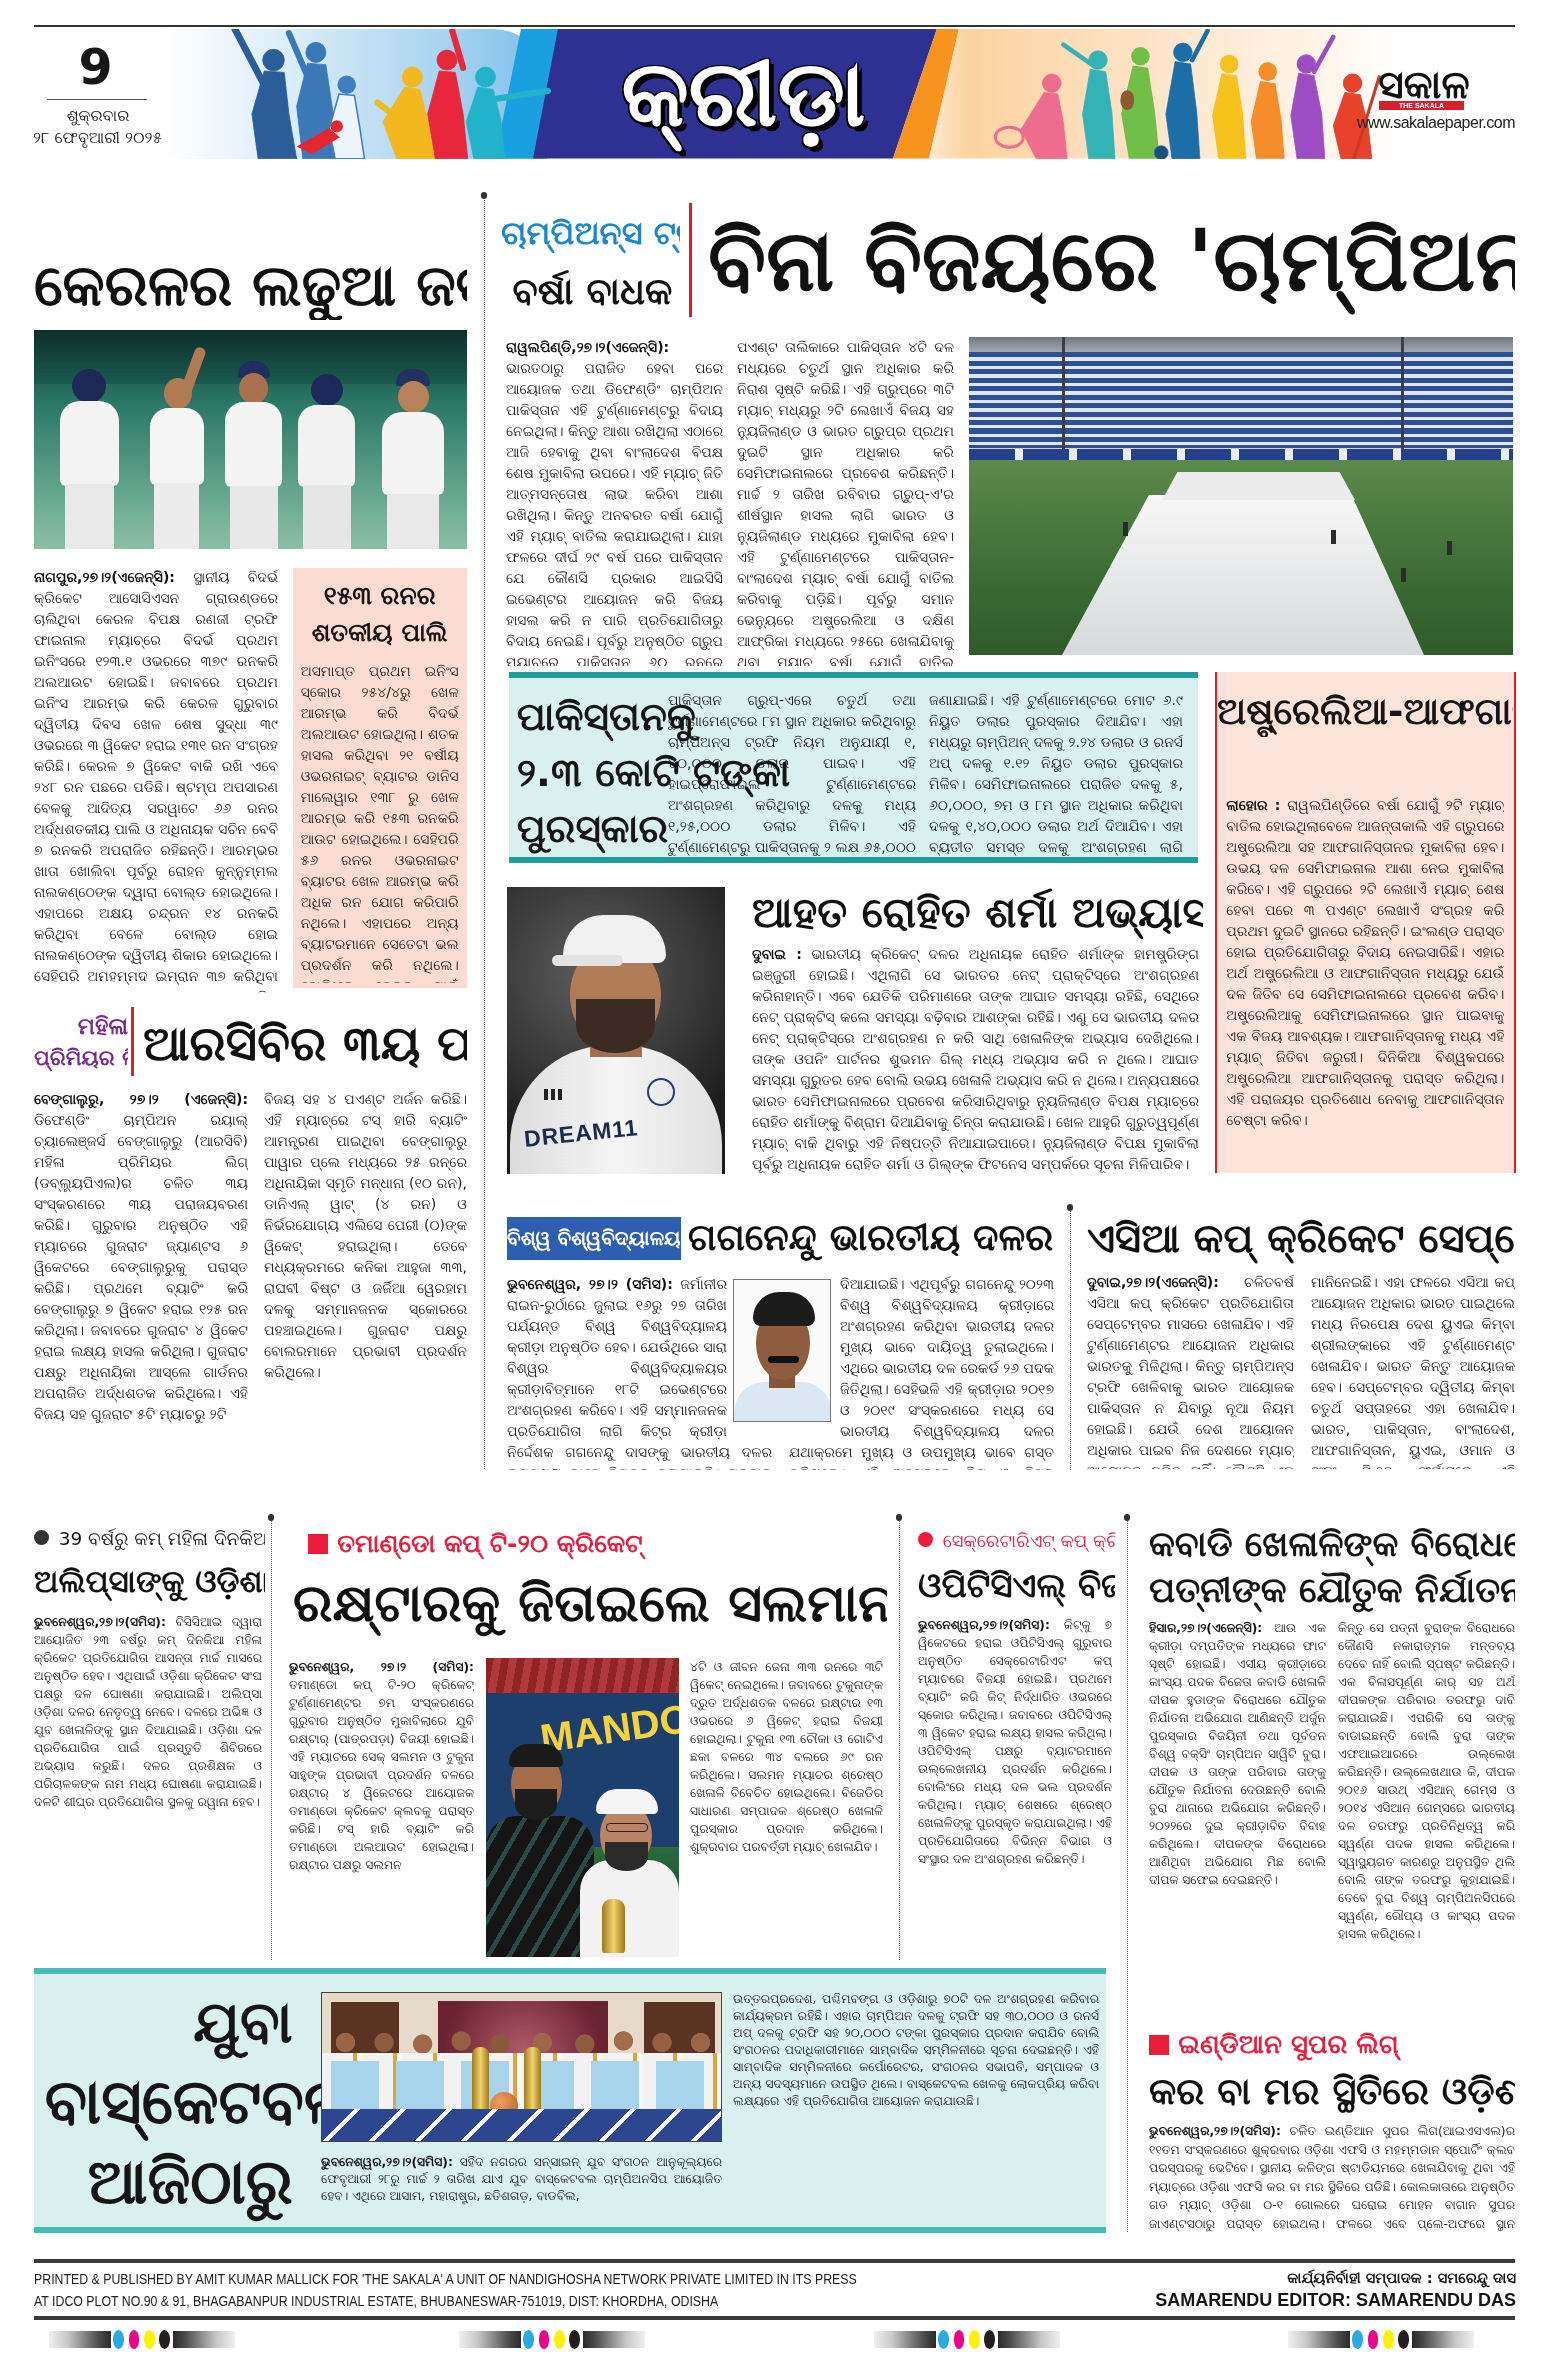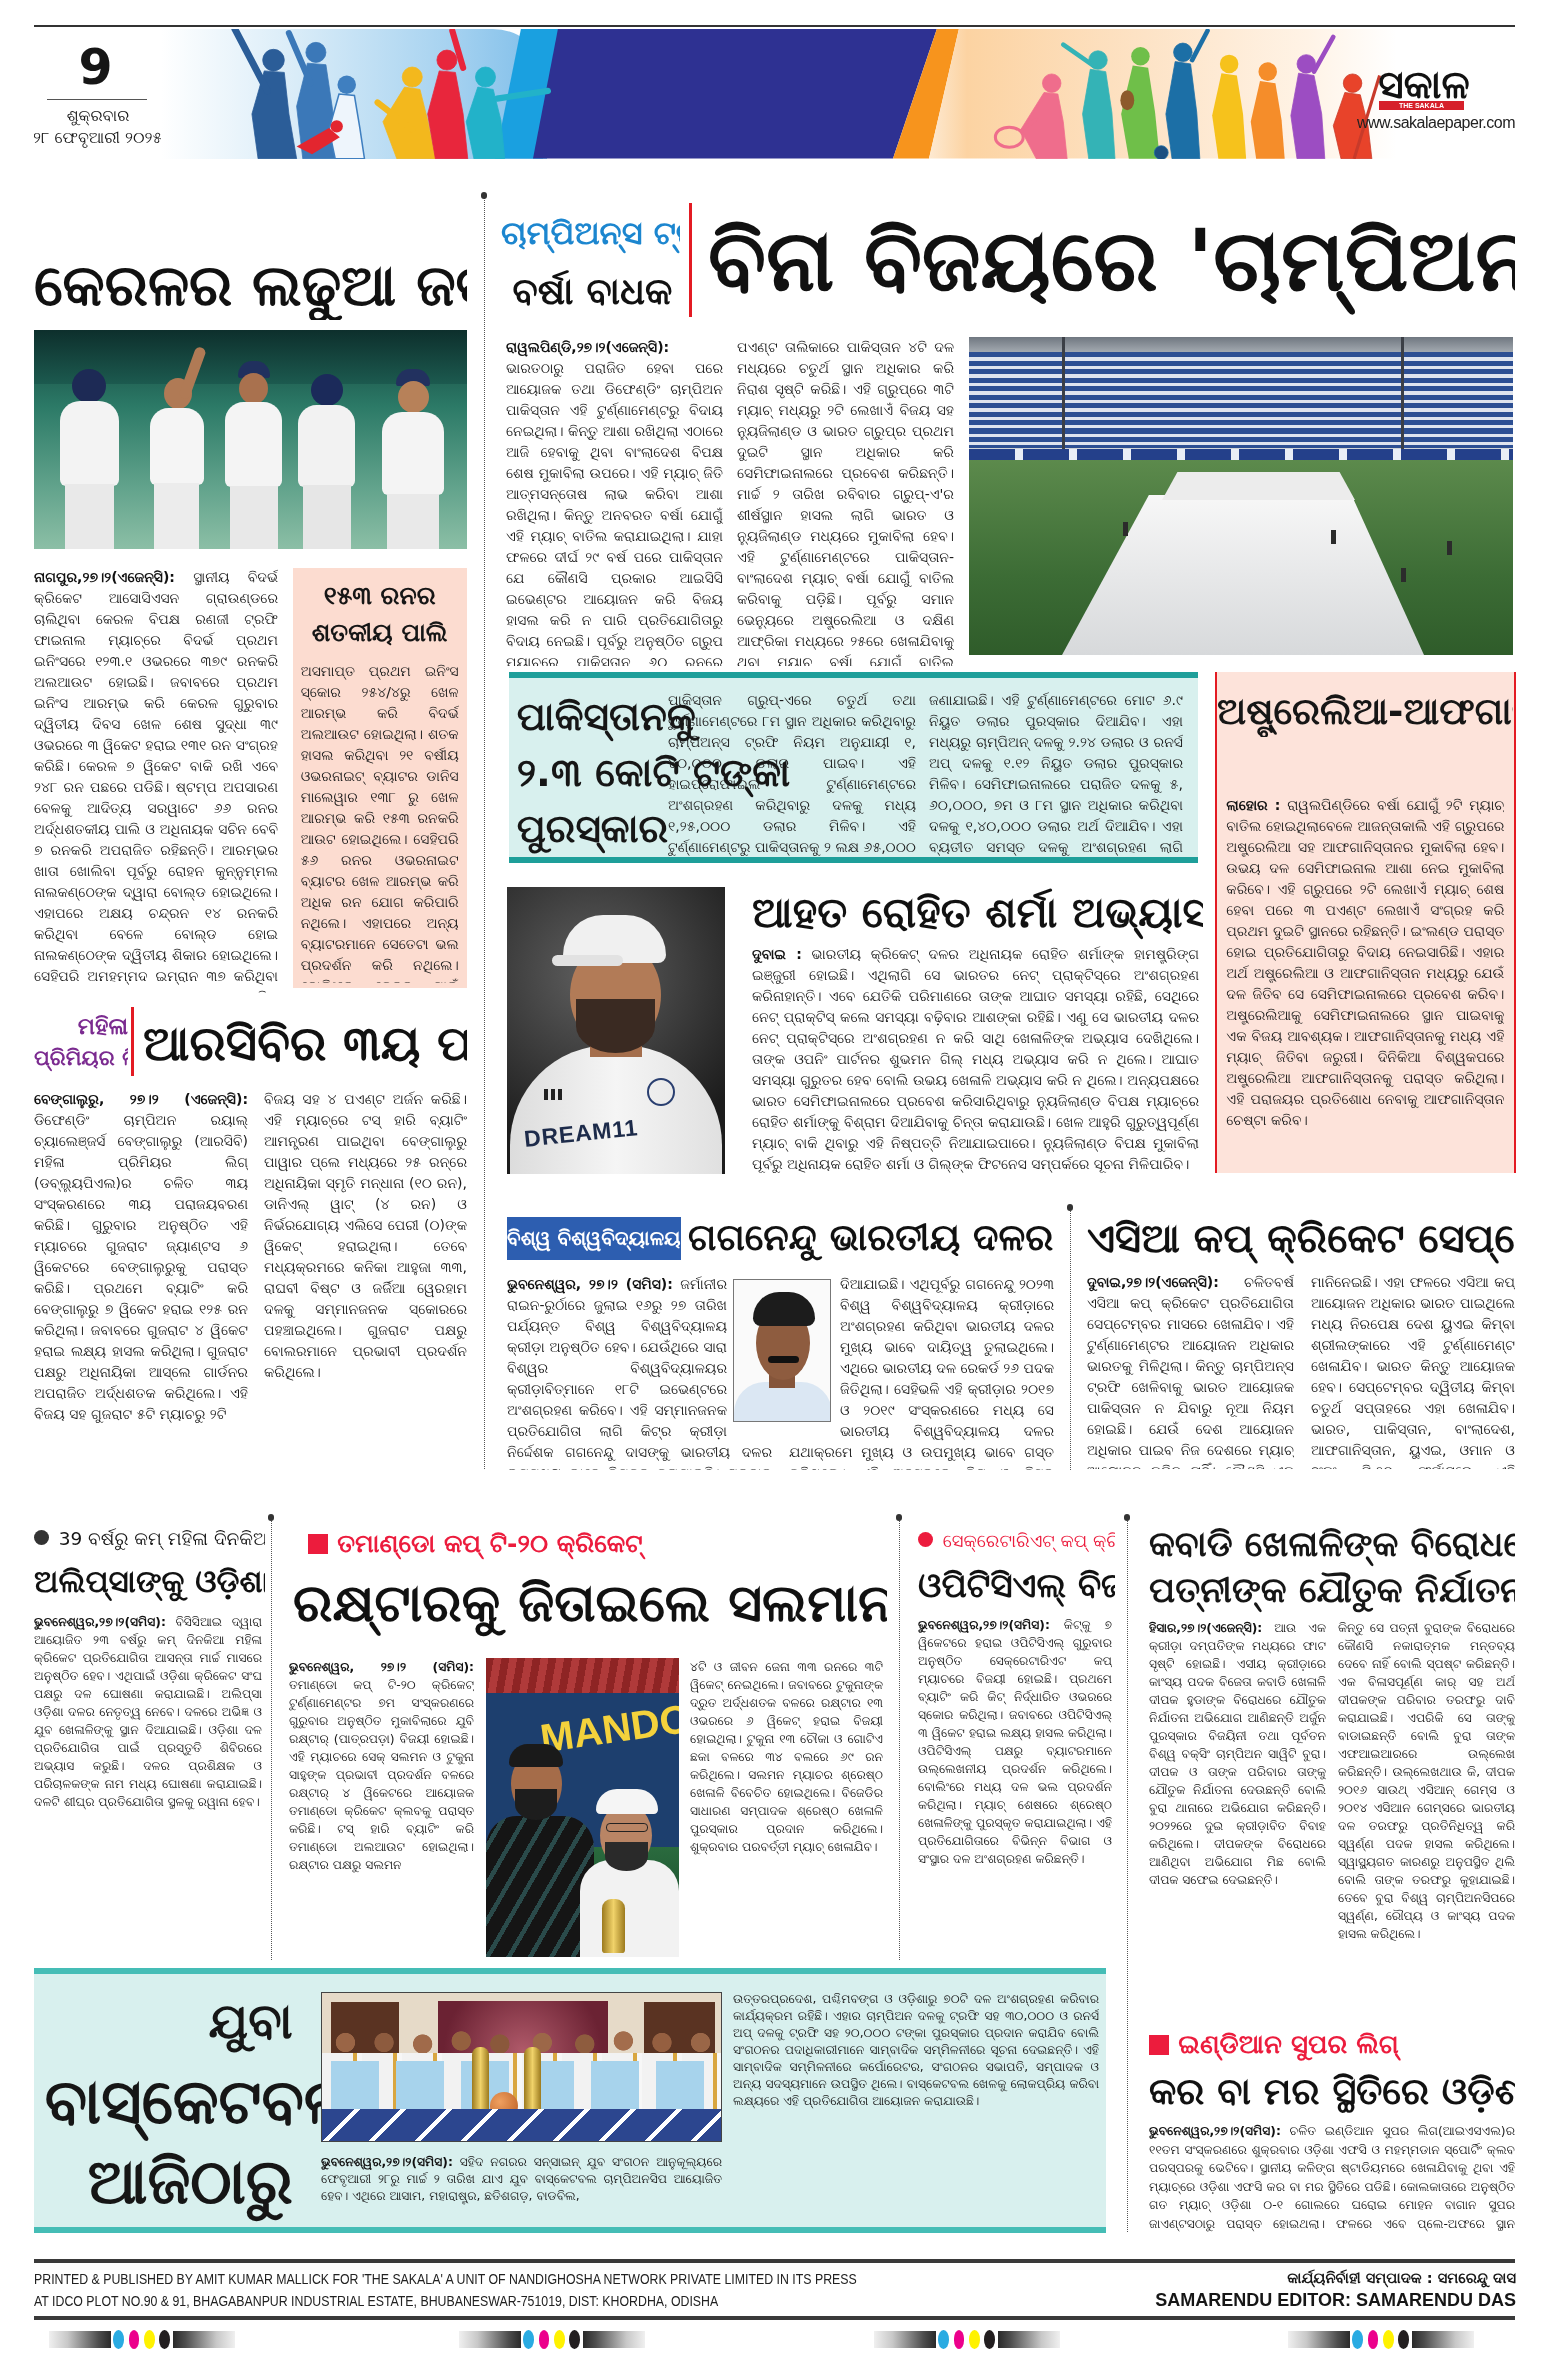--- a/index.html
+++ b/index.html
@@ -73,20 +73,21 @@
         <path d="M335 54 L320 110 L330 168 L372 168 L366 110 L356 56 Z"></path>
         <line x1="352" y1="2" x2="366" y2="50" stroke-width="8" stroke-linecap="round"></line>
       </g>
       <g fill="#22b2c9" stroke="#22b2c9">
         <circle cx="395" cy="62" r="13"></circle>
         <path d="M385 75 L370 120 L380 168 L420 168 L415 118 L405 78 Z"></path>
         <line x1="410" y1="90" x2="476" y2="80" stroke-width="8" stroke-linecap="round"></line>
       </g>
     </svg>
 
+    <div class="a" style="left:532px;top:0;width:355px;height:130px;text-align:center;font-size:91px;line-height:130px;font-weight:bold;color:#fff;text-shadow:4.6px 4.6px 0 #000,-1.5px -1.5px 0 #000,1.5px -1.5px 0 #000,-1.5px 1.5px 0 #000;white-space:nowrap;overflow:hidden;">କ୍ରୀଡ଼ା</div>
 
     <svg class="a" style="left:956px;top:0;" width="432" height="130" viewBox="0 0 560 168">
       <g fill="#ef6d8c" stroke="#ef6d8c">
         <circle cx="80" cy="70" r="12"></circle>
         <path d="M70 82 L40 130 L60 168 L100 168 L95 120 L88 84 Z"></path>
         <ellipse cx="25" cy="140" rx="18" ry="13" fill="none" stroke-width="4"></ellipse>
         <line x1="40" y1="132" x2="62" y2="115" stroke-width="4"></line>
       </g>
       <g fill="#34b3b6" stroke="#34b3b6">
         <circle cx="140" cy="40" r="12"></circle>
@@ -295,21 +296,21 @@
   </div>
   <p class="txt sm" style="left:1149px;top:1619px;width:177px;height:389px;"><span class="dl">ହିସାର,୨୭।୨(ଏଜେନ୍ସି):</span> <span>ଆଉ ଏକ କ୍ରୀଡ଼ା ଦମ୍ପତିଙ୍କ ମଧ୍ୟରେ ଫାଟ ସୃଷ୍ଟି ହୋଇଛି। ଏସୀୟ କ୍ରୀଡ଼ାରେ କାଂସ୍ୟ ପଦକ ବିଜେତା କବାଡି ଖେଳାଳି ଦୀପକ ହୁଡାଙ୍କ ବିରୋଧରେ ଯୌତୁକ ନିର୍ଯାତନା ଅଭିଯୋଗ ଆଣିଛନ୍ତି ଅର୍ଜୁନ ପୁରସ୍କାର ବିଜୟିନୀ ତଥା ପୂର୍ବତନ ବିଶ୍ୱ ବକ୍ସିଂ ଚାମ୍ପିଅନ ସାୱିଟି ବୁରା। ଦୀପକ ଓ ତାଙ୍କ ପରିବାର ତାଙ୍କୁ ଯୌତୁକ ନିର୍ଯାତନା ଦେଉଛନ୍ତି ବୋଲି ବୁରା ଥାନାରେ ଅଭିଯୋଗ କରିଛନ୍ତି। ୨୦୨୨ରେ ଦୁଇ କ୍ରୀଡ଼ାବିତ ବିବାହ କରିଥିଲେ। ଦୀପକଙ୍କ ବିରୋଧରେ ଆଣିଥିବା ଅଭିଯୋଗ ମିଛ ବୋଲି ଦୀପକ ସଫେଇ ଦେଇଛନ୍ତି।</span></p>
   <p class="txt sm" style="left:1338px;top:1619px;width:177px;height:389px;">କିନ୍ତୁ ସେ ପତ୍ନୀ ବୁରାଙ୍କ ବିରୋଧରେ କୌଣସି ନକାରାତ୍ମକ ମନ୍ତବ୍ୟ ଦେବେ ନାହିଁ ବୋଲି ସ୍ପଷ୍ଟ କରିଛନ୍ତି। ଏକ ବିଳାସପୂର୍ଣ୍ଣ କାର୍ ସହ ଅର୍ଥ ଦୀପକଙ୍କ ପରିବାର ତରଫରୁ ଦାବି କରାଯାଇଛି। ଏପରିକି ସେ ତାଙ୍କୁ ବାଡାଇଛନ୍ତି ବୋଲି ବୁରା ତାଙ୍କ ଏଫଆଇଆରରେ ଉଲ୍ଲେଖ କରିଛନ୍ତି। ଉଲ୍ଲେଖଥାଉ କି, ଦୀପକ ୨୦୧୬ ସାଉଥ୍ ଏସିଆନ୍ ଗେମ୍ସ ଓ ୨୦୧୪ ଏସିଆନ ଗେମ୍ସରେ ଭାରତୀୟ ଦଳ ତରଫରୁ ପ୍ରତିନିଧିତ୍ୱ କରି ସ୍ୱର୍ଣ୍ଣ ପଦକ ହାସଲ କରିଥିଲେ। ସ୍ୱାସ୍ଥ୍ୟଗତ କାରଣରୁ ଅନୁପସ୍ଥିତ ଥିଲି ବୋଲି ତାଙ୍କ ତରଫରୁ କୁହାଯାଇଛି। ତେବେ ବୁରା ବିଶ୍ୱ ଚାମ୍ପିଅନସିପରେ ସ୍ୱର୍ଣ୍ଣ, ରୌପ୍ୟ ଓ କାଂସ୍ୟ ପଦକ ହାସଲ କରିଥିଲେ।</p>
 
   <div class="a" style="left:1149px;top:2027px;width:366px;height:34px;font-size:26px;line-height:34px;color:var(--kicker-red,#ec1c3d);font-weight:bold;white-space:nowrap;overflow:hidden;"><span class="sq"></span><span>ଇଣ୍ଡିଆନ ସୁପର ଲିଗ୍</span></div>
   <h3 class="hl" style="left:1149px;top:2067px;width:366px;height:49px;font-size:37px;line-height:49px;">କର ବା ମର ସ୍ଥିତିରେ ଓଡ଼ିଶା ଏଫସି</h3>
   <p class="txt sm" style="left:1149px;top:2122px;width:366px;height:110px;line-height:18.5px;"><span class="dl">ଭୁବନେଶ୍ୱର,୨୭।୨(ସମିସ):</span> <span>ଚଳିତ ଇଣ୍ଡିଆନ ସୁପର ଲିଗ(ଆଇଏସଏଲ)ର ୧୧ତମ ସଂସ୍କରଣରେ ଶୁକ୍ରବାର ଓଡ଼ିଶା ଏଫସି ଓ ମହମ୍ମଡାନ ସ୍ପୋର୍ଟିଂ କ୍ଲବ ପରସ୍ପରକୁ ଭେଟିବେ। ସ୍ଥାନୀୟ କଳିଙ୍ଗ ଷ୍ଟାଡିୟମରେ ଖେଳାଯିବାକୁ ଥିବା ଏହି ମ୍ୟାଚ୍‌ରେ ଓଡ଼ିଶା ଏଫସି କର ବା ମର ସ୍ଥିତିରେ ପଡିଛି। କୋଲକାତାରେ ଅନୁଷ୍ଠିତ ଗତ ମ୍ୟାଚ୍ ଓଡ଼ିଶା ୦-୧ ଗୋଲରେ ଘରୋଇ ମୋହନ ବାଗାନ ସୁପର ଜାଏଣ୍ଟସଠାରୁ ପରାସ୍ତ ହୋଇଥଲା। ଫଳରେ ଏବେ ପ୍ଲେ-ଅଫରେ ସ୍ଥାନ ପାଇବାକୁ ହେଲେ ଓଡ଼ିଶାକୁ ଏହି ମ୍ୟାଚ୍ ଜିତିବା ଜରୁରୀ ହୋଇପଡ଼ିଛି।</span></p>
 
   <div class="a" style="left:34px;top:1968px;width:1072px;height:265px;background:var(--box-teal-bg,#d8f0ee);border-top:6.2px solid var(--basket-teal,#45bdb6);border-bottom:6.2px solid var(--basket-teal,#45bdb6);box-sizing:border-box;overflow:hidden;">
     <div class="a" style="left:10.8px;top:7.7px;width:248px;text-align:right;font-weight:bold;">
-      <div style="font-size:49px;line-height:80px;white-space:nowrap;">ଯୁବା</div>
+      <div style="font-size:58px;line-height:80px;white-space:nowrap;">ଯୁବା</div>
       <div style="font-size:62px;line-height:80px;white-space:nowrap;">ବାସ୍କେଟବଲ୍</div>
       <div style="font-size:62px;line-height:80px;white-space:nowrap;">ଆଜିଠାରୁ</div>
     </div>
     <div class="a" style="left:287px;top:18px;width:401px;height:150px;overflow:hidden;background:#e6dac8;border:0.8px solid #444;box-sizing:border-box;">
       <div class="a" style="left:9.3px;top:9.3px;width:68px;height:116px;background:#5a3322;"></div>
       <div class="a" style="left:322px;top:9.3px;width:71px;height:116px;background:#5a3322;"></div>
       <div class="a" style="left:116px;top:7.7px;width:170px;height:85px;background:radial-gradient(circle at 50% 60%,#b05a6a,#6b2233 80%);"></div>
       <div class="a" style="left:7.7px;top:34px;width:386px;height:31px;background:radial-gradient(circle at 4% 50%,#9a6546 9.3px,transparent 10px),radial-gradient(circle at 14% 50%,#8d5b3e 9.3px,transparent 10px),radial-gradient(circle at 24% 55%,#a06a4a 9.3px,transparent 10px),radial-gradient(circle at 34% 45%,#94603f 9.3px,transparent 10px),radial-gradient(circle at 44% 55%,#8a583b 9.3px,transparent 10px),radial-gradient(circle at 55% 50%,#9c6748 9.3px,transparent 10px),radial-gradient(circle at 66% 55%,#8e5c3e 9.3px,transparent 10px),radial-gradient(circle at 76% 45%,#a36d4c 9.3px,transparent 10px),radial-gradient(circle at 86% 50%,#955f40 9.3px,transparent 10px),radial-gradient(circle at 96% 50%,#9a6647 9.3px,transparent 10px);"></div>
       <div class="a" style="left:0;top:60px;width:401px;height:62px;background:repeating-linear-gradient(90deg,#f2f2f2 0 31px,#d9a640 31px 35px,#f7f7f7 35px 40px);"></div>
       <div class="a" style="left:9.3px;top:68px;width:382px;height:48px;background:repeating-linear-gradient(90deg,#a7d3ec 0 48px,transparent 48px 65px);"></div>

